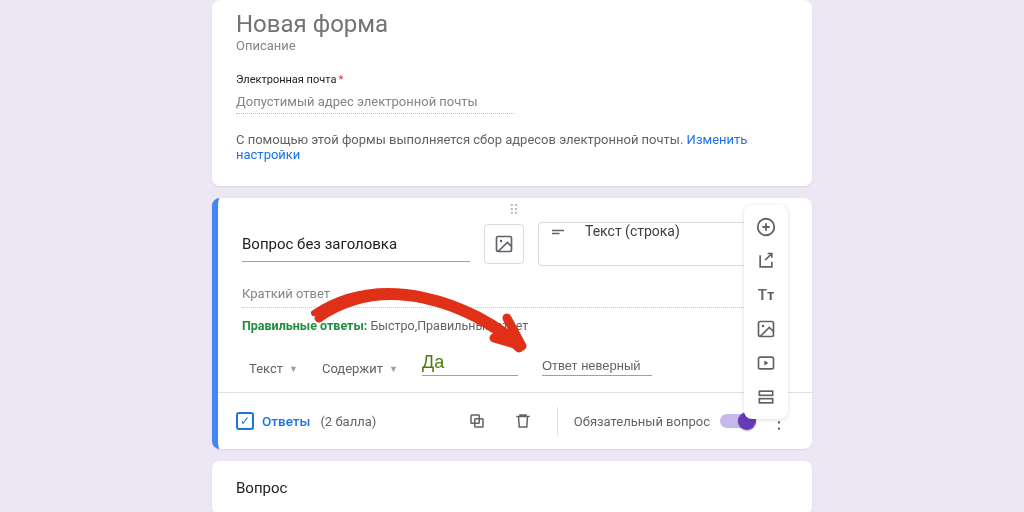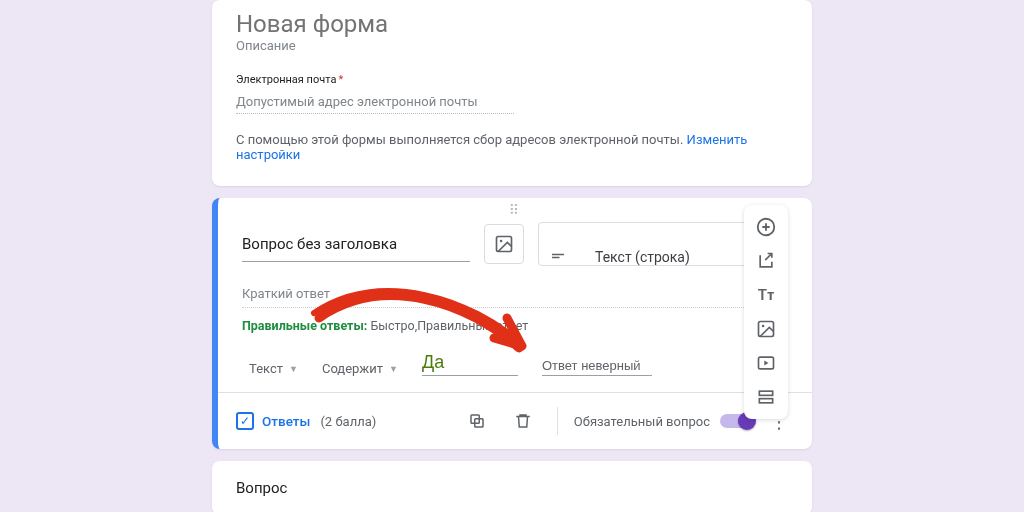--- a/index.html
+++ b/index.html
@@ -90,23 +90,23 @@
     color: #5f6368;
     font-size: 18px;
     cursor: pointer;
   }
   .type-select {
     width: 250px;
     height: 44px;
     border: 1px solid #dadce0;
     border-radius: 4px;
     display: flex;
-    align-items: flex-end;
+    align-items: flex-start;
     padding: 0 10px;
-    gap: 28px;
+    gap: 18px;
     color: #3c4043;
     font-size: 14px;
     cursor: pointer;
     position: relative;
   }
   .type-select .caret {
     margin-left: auto;
     font-size: 10px;
     color: #5f6368;
   }

